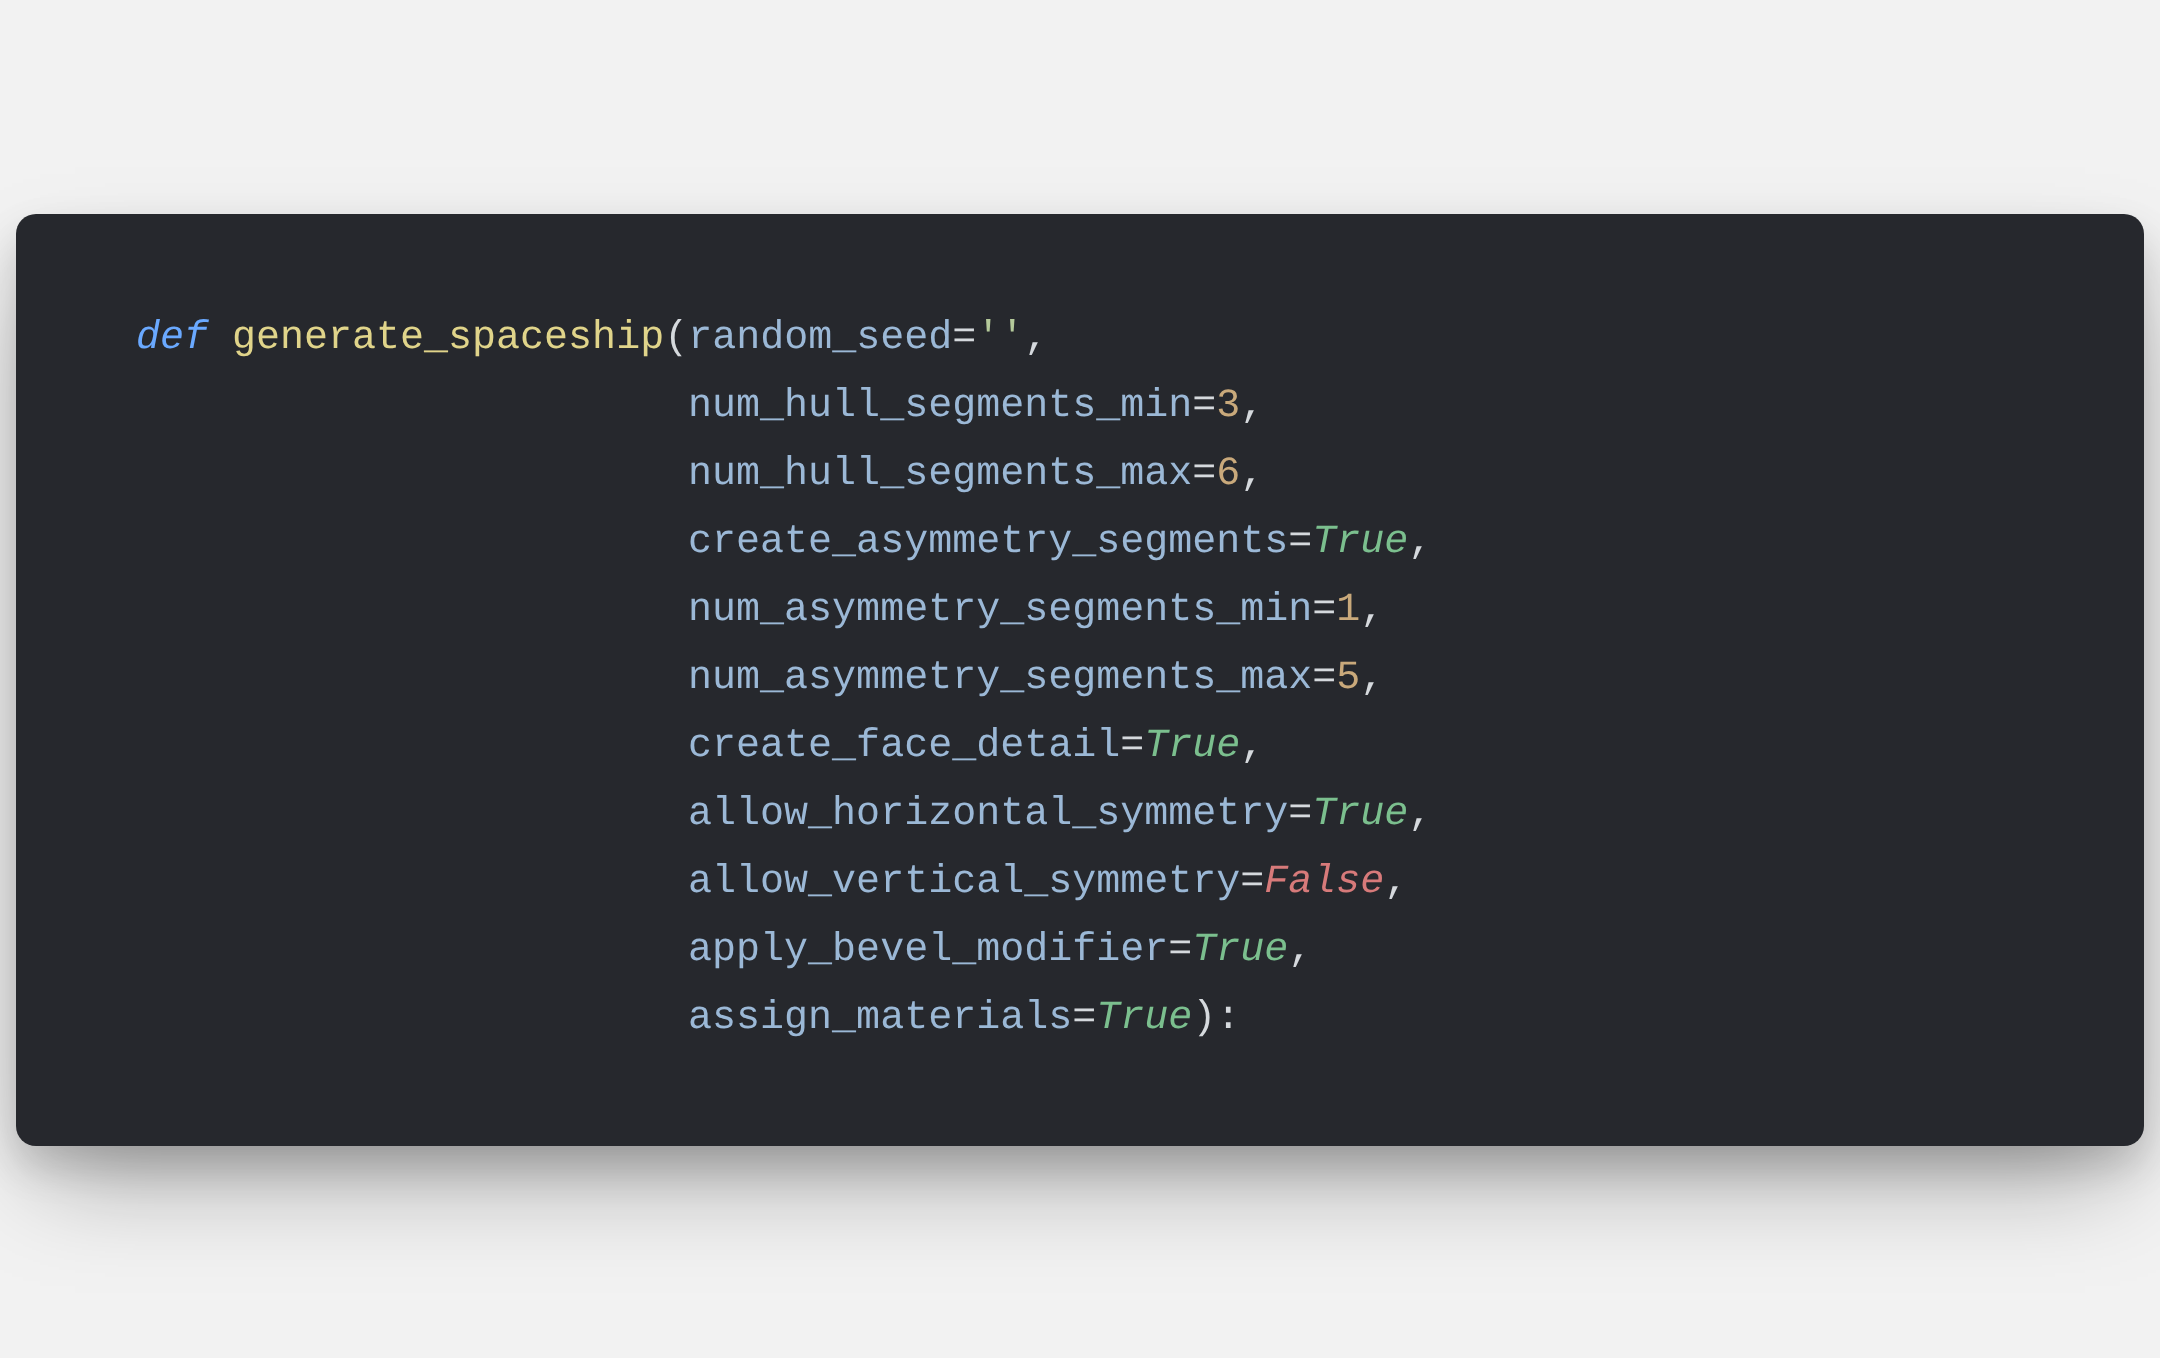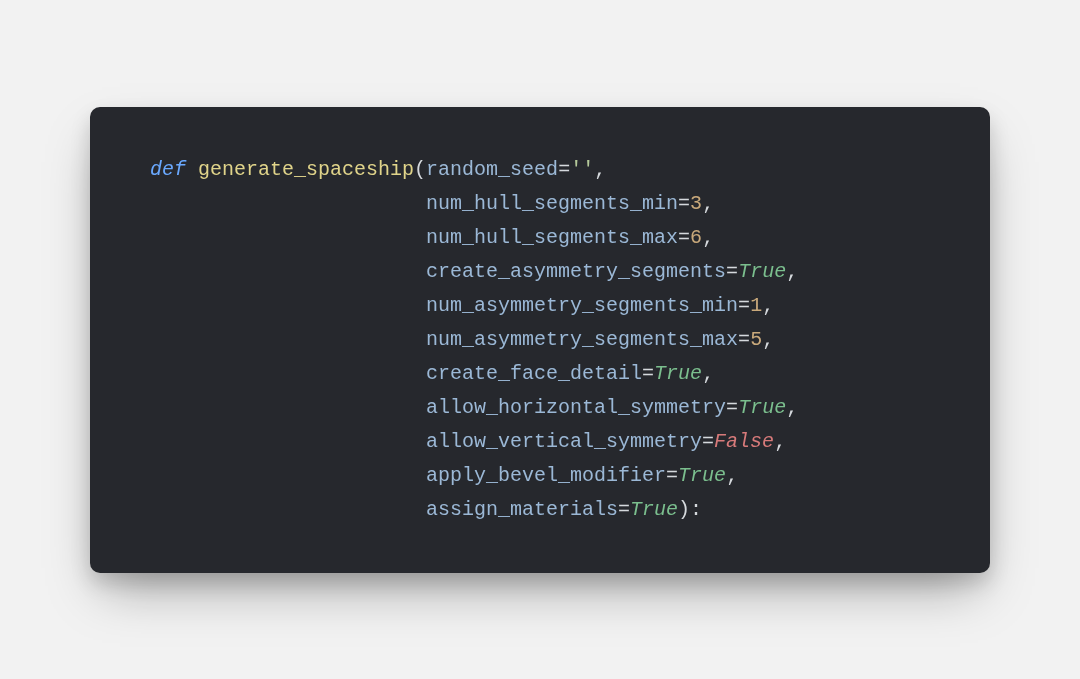--- a/index.html
+++ b/index.html
@@ -21,21 +21,21 @@
   }
 
   .code-card {
     background: #26282d;
     border-radius: 10px;
     box-shadow:
       0 25px 50px -12px rgba(0,0,0,0.35),
       0 10px 20px rgba(0,0,0,0.15);
     padding: 46px 60px 46px 60px;
     box-sizing: border-box;
-    width: 900px;
+    width: 1064px;
   }
 
   pre.code {
     margin: 0;
     white-space: pre;
     font-size: 20px;
     line-height: 1.7;
     color: #d4d4d4;
     font-family: ui-monospace, SFMono-Regular, "SF Mono", Menlo, Consolas, "Liberation Mono", monospace;
   }

